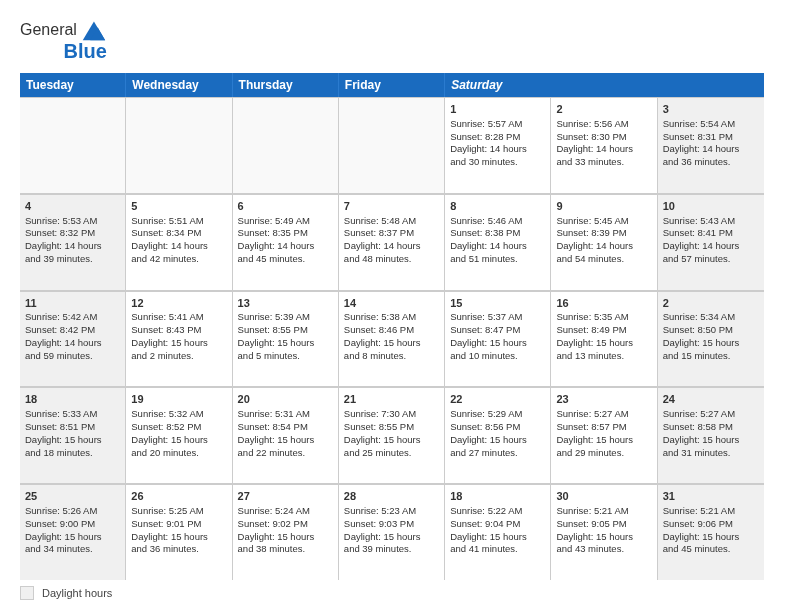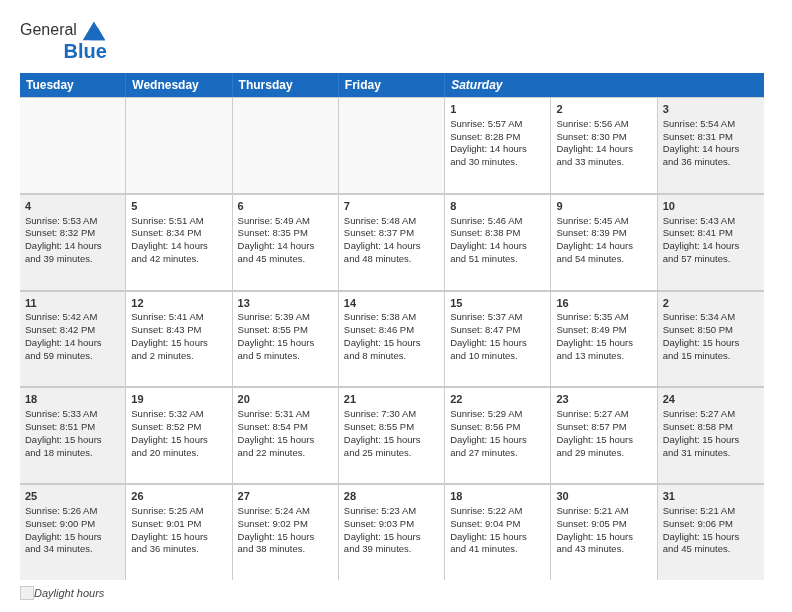--- a/index.html
+++ b/index.html
@@ -91,24 +91,24 @@
     .cal-cell.shaded { background: #f0f0f0; }
     .day-num {
       font-weight: bold;
       font-size: 11px;
       display: block;
       margin-bottom: 1px;
     }
     .legend {
       display: flex;
       align-items: center;
+      gap: 8px;
       padding: 6px 0 2px 0;
       font-size: 11px;
       color: #444;
-      font-style: italic;
     }
     .legend-box {
       width: 14px;
       height: 14px;
       background: #f0f0f0;
       border: 1px solid #ccc;
       display: inline-block;
     }
   </style>
 </head>

